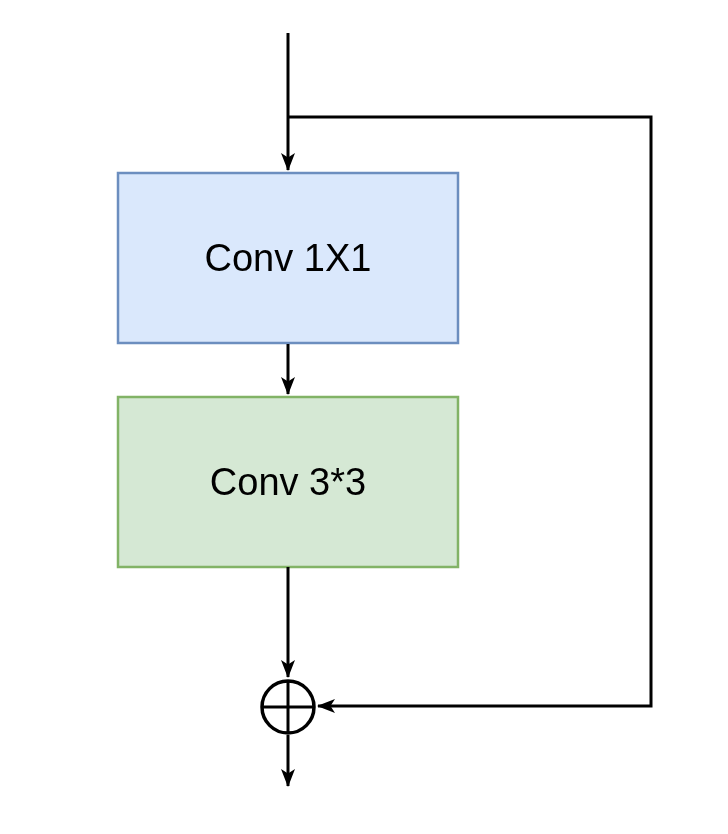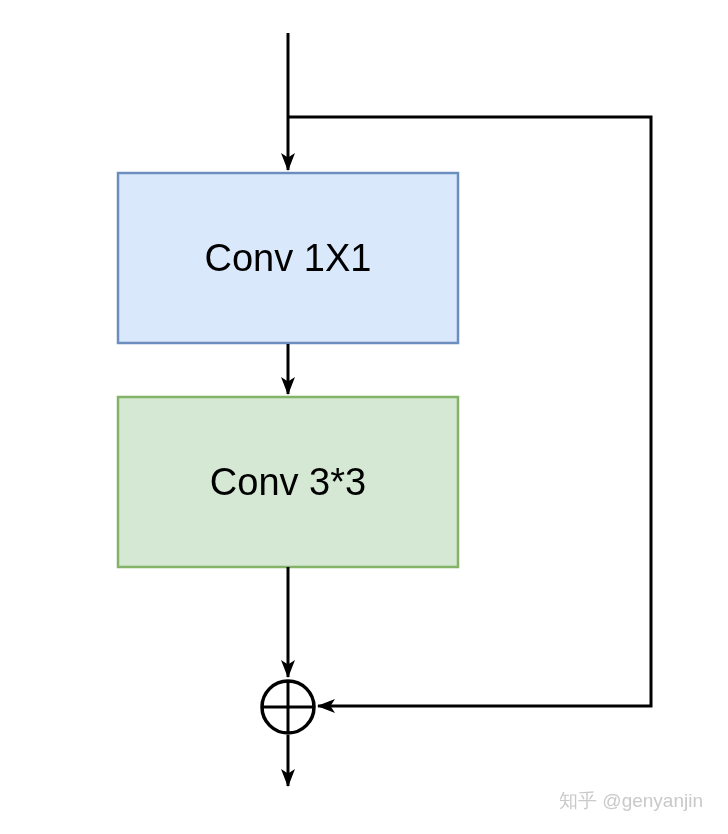--- a/index.html
+++ b/index.html
@@ -77,15 +77,14 @@
 
     <g>
       <circle class="op-circle" cx="288" cy="707" r="26" fill="#ffffff" stroke="#000000"></circle>
       <line class="op-cross" x1="262" y1="707" x2="314" y2="707" stroke="#000000"></line>
       <line class="op-cross" x1="288" y1="681" x2="288" y2="733" stroke="#000000"></line>
     </g>
 
     <line class="connector" x1="288" y1="735" x2="288" y2="786" marker-end="url(#arrowhead)" stroke="#000000"></line>
   </svg>
 
-  <div class="watermark">知乎 @genyanjin</div>
 
 </div>
 
 </body></html>

